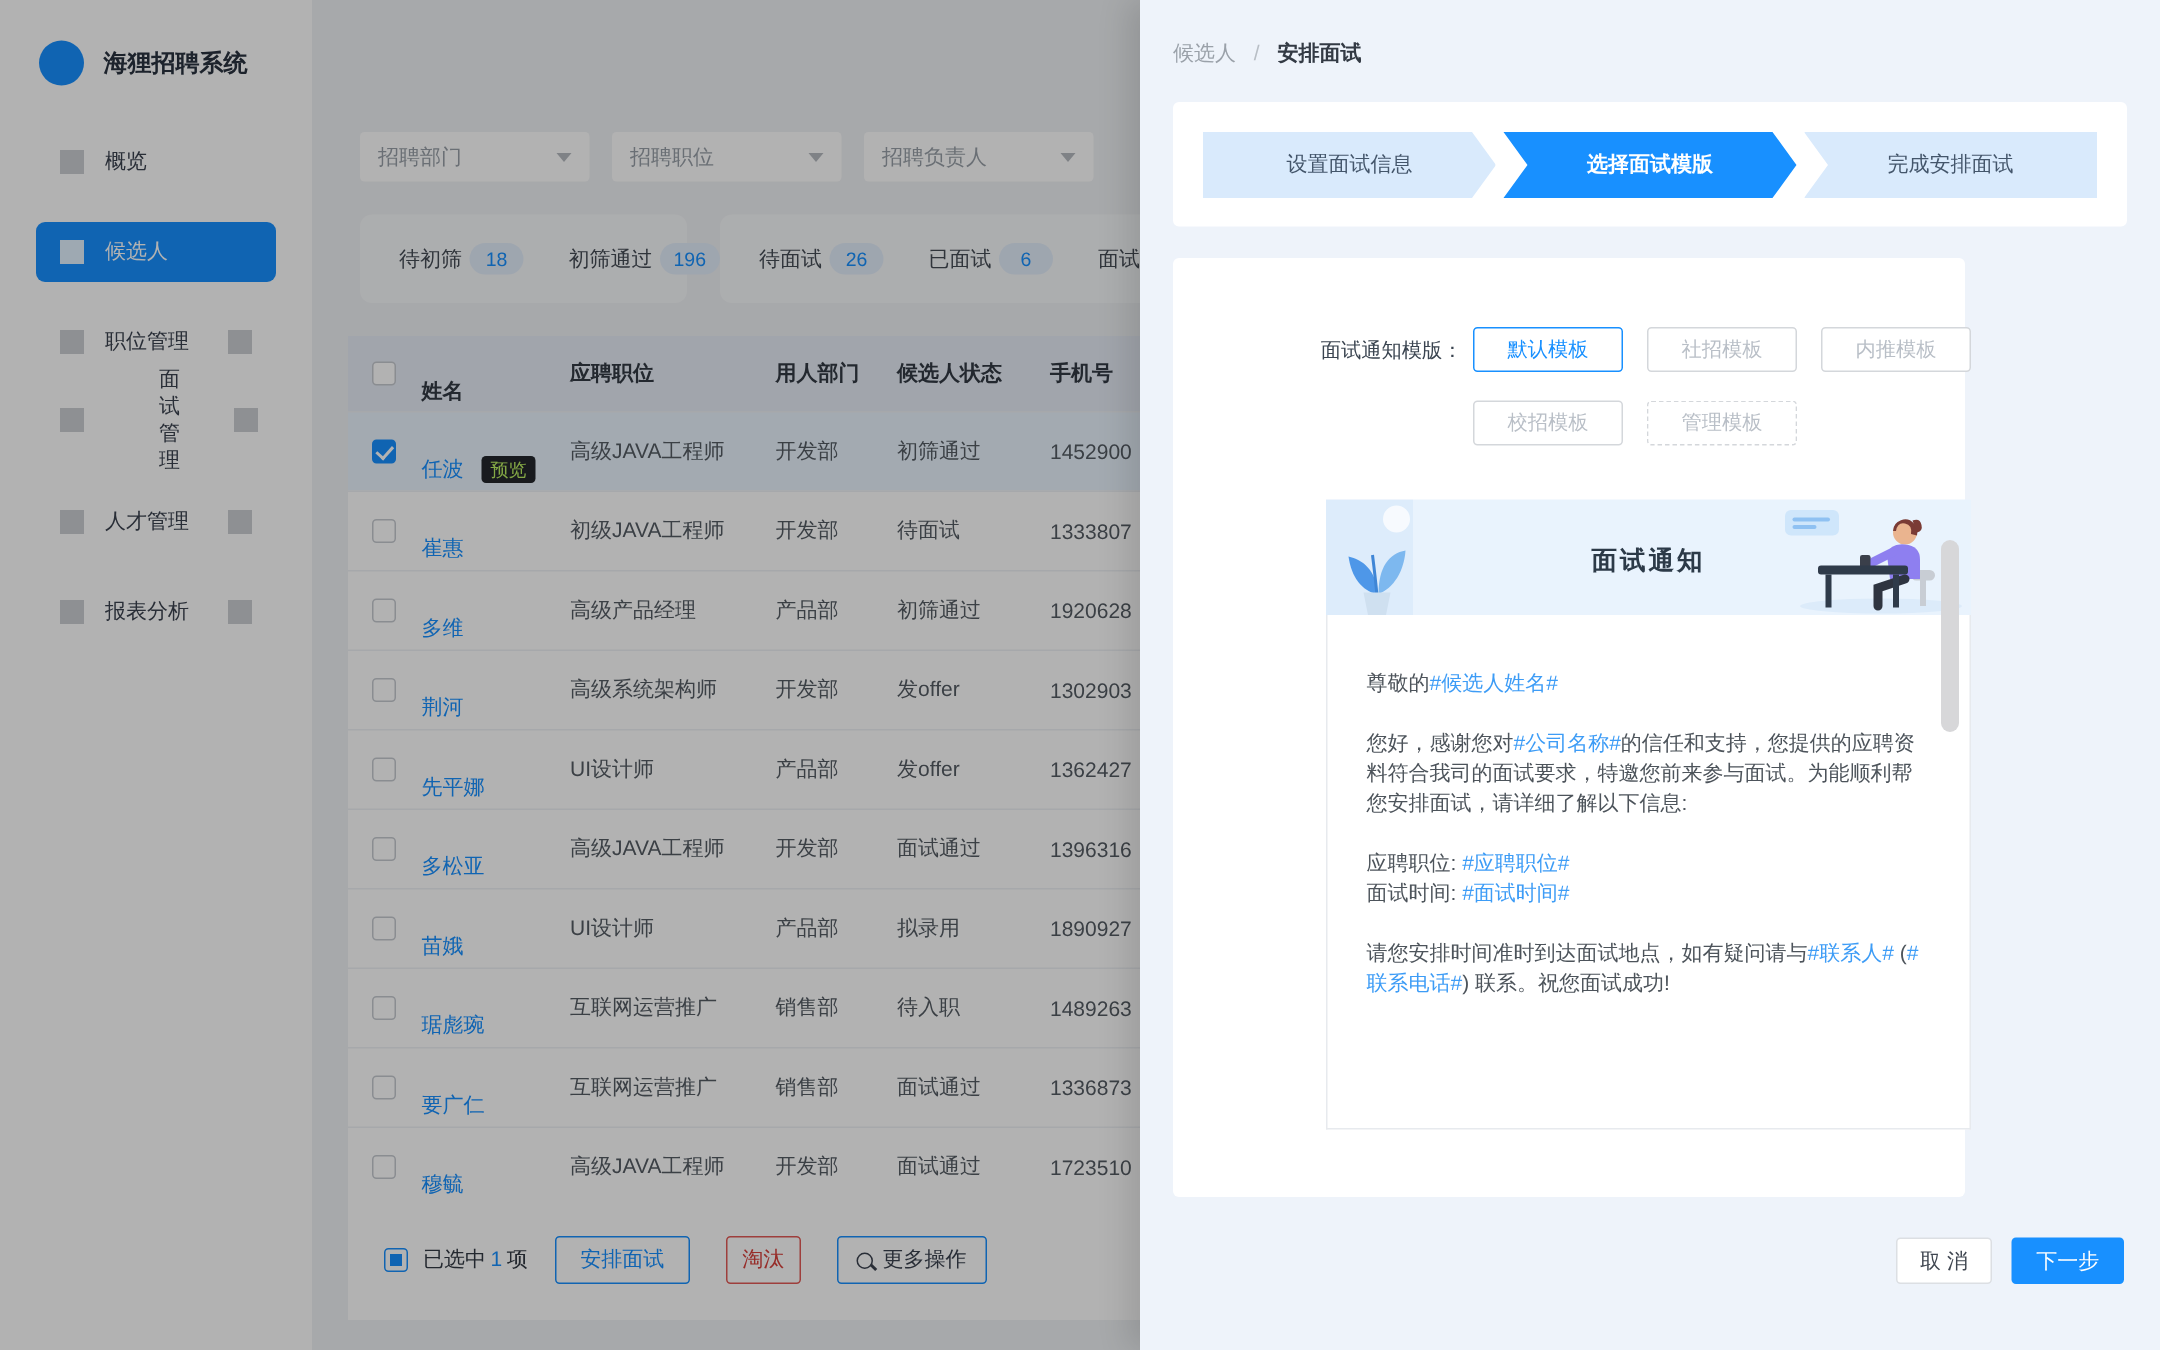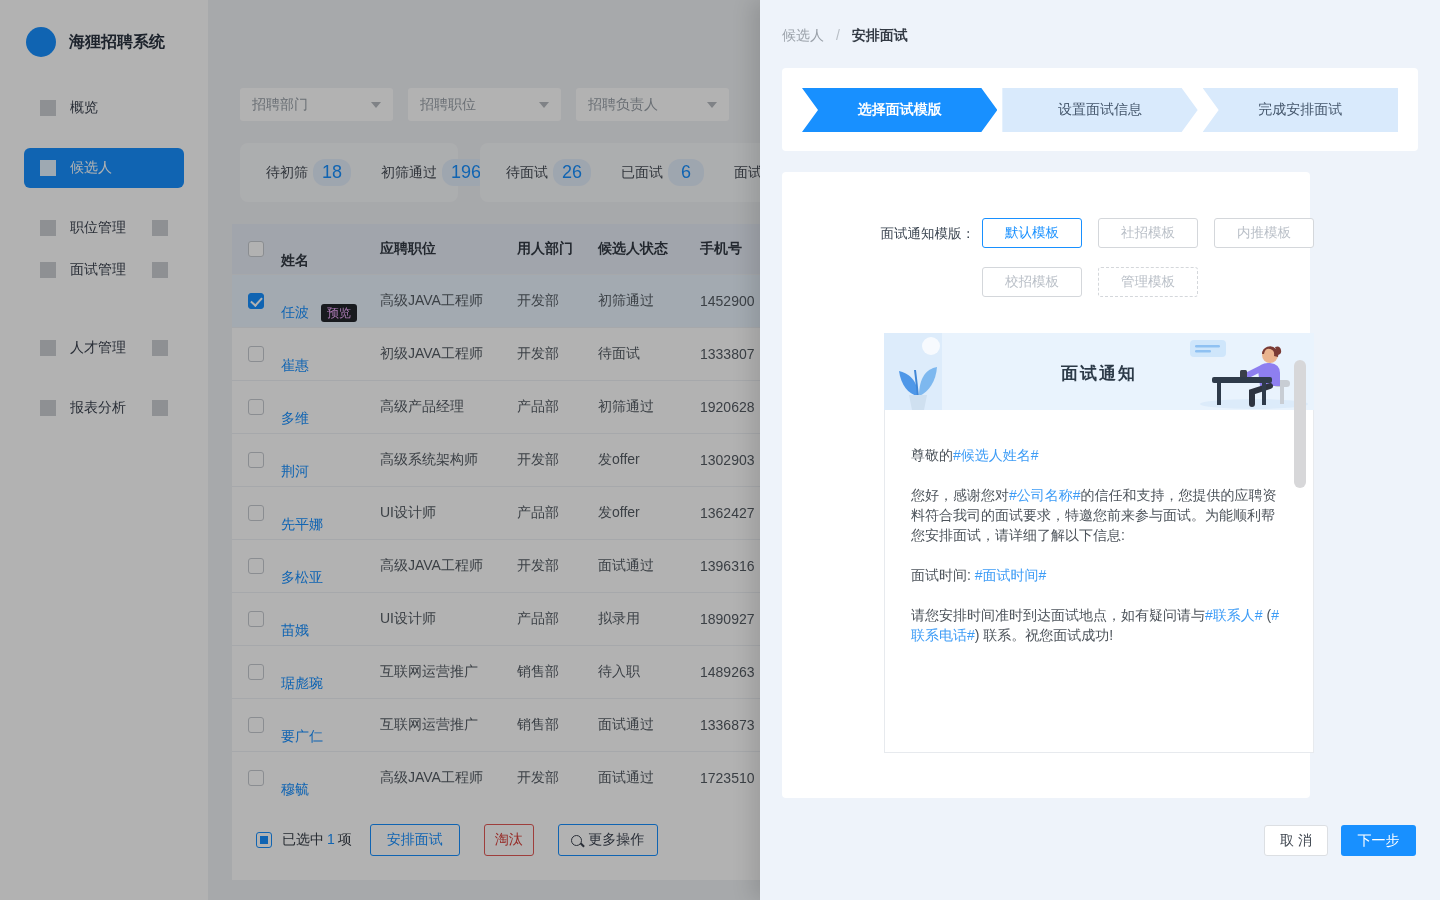--- a/index.html
+++ b/index.html
@@ -22,21 +22,21 @@
   .content{position:absolute;left:208px;top:0;right:0;bottom:0;background:#f0f2f5;}
   .select{position:absolute;top:88px;width:153px;height:33px;background:#fff;border-radius:3px;
           display:flex;align-items:center;padding:0 12px;box-sizing:border-box;
           color:#99a0a8;font-size:14px;}
   .caret{margin-left:auto;width:0;height:0;border-left:5px solid transparent;
          border-right:5px solid transparent;border-top:6px solid #b6bac0;}
   .status-card{position:absolute;top:143px;height:59px;background:#f7f9fb;border-radius:8px;
                display:flex;align-items:center;gap:30px;padding:0 26px;box-sizing:border-box;}
   .tab{display:flex;align-items:center;gap:5px;font-size:14px;color:#454c55;white-space:nowrap;}
   .pill{min-width:18px;padding:3px 9px;border-radius:12px;background:#e3eefb;color:#1890ff;
-        font-size:18px;text-align:center;}
+        font-size:13px;text-align:center;}
 
   .table-card{position:absolute;left:24px;top:224px;right:0;height:656px;background:#ffffff;}
   .thead{display:flex;height:50px;align-items:center;background:#e7edf6;
          font-size:14px;color:#333a44;font-weight:bold;}
   .trow{display:flex;height:52px;align-items:center;border-top:1px solid #eef1f5;
         font-size:14px;color:#555c64;}
   .trow.checked{background:#eaf4fe;}
   .c-cb{flex:0 0 33px;padding-left:16px;display:flex;align-items:center;}
   .c-name{flex:0 0 99px;display:flex;align-items:center;margin-top:23px;}
   .c-pos{flex:0 0 137px;}
@@ -44,21 +44,21 @@
   .c-status{flex:0 0 102px;}
   .c-phone{flex:1;}
   .cb{width:16px;height:16px;border:1px solid #c6cad0;border-radius:3px;background:#fff;
       box-sizing:border-box;position:relative;}
   .cb.checked{background:#1890ff;border-color:#1890ff;}
   .cb.checked::after{content:"";position:absolute;left:4px;top:1px;width:5px;height:9px;
       border:solid #fff;border-width:0 2px 2px 0;transform:rotate(42deg);}
   .cb.ind{border-color:#1890ff;}
   .cb.ind::after{content:"";position:absolute;left:3px;top:3px;width:8px;height:8px;background:#1890ff;}
   .name-link{color:#1890ff;}
-  .tag{display:inline-block;margin-left:12px;background:#23262c;color:#f0abfc;font-size:12px;
+  .tag{display:inline-block;margin-left:12px;background:#23262c;color:#bef264;font-size:12px;
        padding:2px 6px;border-radius:3px;line-height:14px;}
 
   .action-bar{position:absolute;left:48px;top:824px;height:32px;display:flex;align-items:center;}
   .sel-text{font-size:14px;color:#333a44;margin-left:10px;}
   .sel-count{color:#1890ff;padding:0 3px;}
   .btn{height:32px;display:flex;align-items:center;justify-content:center;font-size:14px;
        border-radius:3px;background:#fff;box-sizing:border-box;}
   .btn-blue{border:1px solid #1890ff;color:#1890ff;width:90px;margin-left:18px;}
   .btn-red{border:1px solid #e25a56;color:#d8413c;width:50px;margin-left:24px;}
   .btn-more{border:1px solid #1890ff;color:#3c4350;width:100px;margin-left:24px;gap:6px;}
@@ -129,21 +129,21 @@
     </div>
     <div class="nav-item active" style="top:148px;">
       <span class="sq"></span>
       <span class="nav-label">候选人</span>
     </div>
     <div class="nav-item" style="top:216px;">
       <span class="sq"></span>
       <span class="nav-label">职位管理</span>
       <span class="sq2"></span>
     </div>
-    <div class="nav-item" style="top:258px;">
+    <div class="nav-item" style="top:268px;gap:36px;">
       <span class="sq"></span>
       <span class="nav-label">面试管理</span>
       <span class="sq2"></span>
     </div>
     <div class="nav-item" style="top:336px;">
       <span class="sq"></span>
       <span class="nav-label">人才管理</span>
       <span class="sq2"></span>
     </div>
     <div class="nav-item" style="top:396px;">
@@ -346,25 +346,25 @@
 
   <div class="drawer">
     <div class="bc">
       <span class="dim">候选人</span>
       <span class="sep">/</span>
       <span class="cur">安排面试</span>
     </div>
 
     <div class="steps-card">
       <div class="steps">
+        <div class="step s1">
+          <span>设置面试信息</span>
+        </div>
         <div class="step s2">
           <span>选择面试模版</span>
-        </div>
-        <div class="step s1">
-          <span>设置面试信息</span>
         </div>
         <div class="step s3">
           <span>完成安排面试</span>
         </div>
       </div>
     </div>
 
     <div class="main-card">
       <div class="tpl-label">面试通知模版：</div>
       <div class="tpl-btn selected" style="left:200px;top:46px;">
@@ -410,20 +410,21 @@
             <rect x="30" y="43" width="60" height="6" rx="2" fill="#2f3b4a"></rect>
             <rect x="35" y="49" width="4" height="22" fill="#2f3b4a"></rect>
             <rect x="80" y="49" width="4" height="22" fill="#2f3b4a"></rect>
           </svg>
           <div class="pv-title">面试通知</div>
         </div>
         <div class="pv-body">
           <div class="blk"><span>尊敬的</span><span class="tok">#候选人姓名#</span></div>
           <div class="blk"><span>您好，感谢您对</span><span class="tok">#公司名称#</span><span>的信任和支持，您提供的应聘资料符合我司的面试要求，特邀您前来参与面试。为能顺利帮您安排面试，请详细了解以下信息:</span></div>
           <div class="blk">
+            <div><span>应聘职位: </span><span class="tok">#应聘职位#</span></div>
             <div><span>面试时间: </span><span class="tok">#面试时间#</span></div>
           </div>
           <div><span>请您安排时间准时到达面试地点，如有疑问请与</span><span class="tok">#联系人#</span><span> (</span><span class="tok">#联系电话#</span><span>) 联系。祝您面试成功!</span></div>
         </div>
       </div>
 
       <div class="scroll-thumb"></div>
     </div>
 
     <div class="foot">

